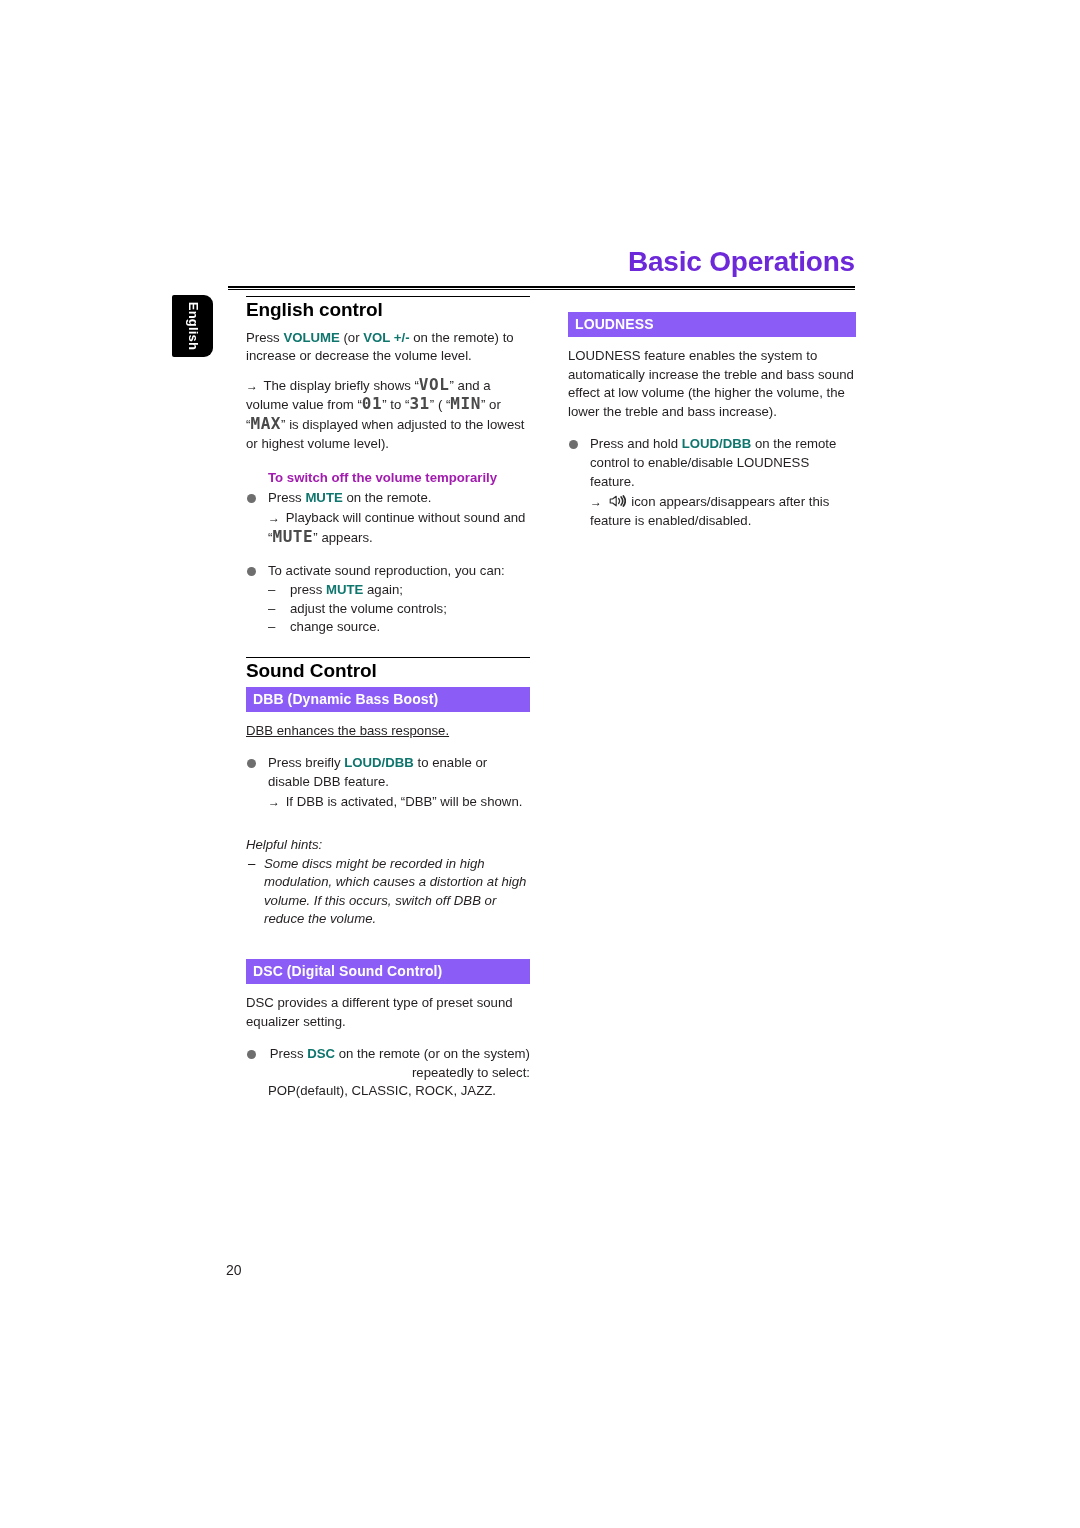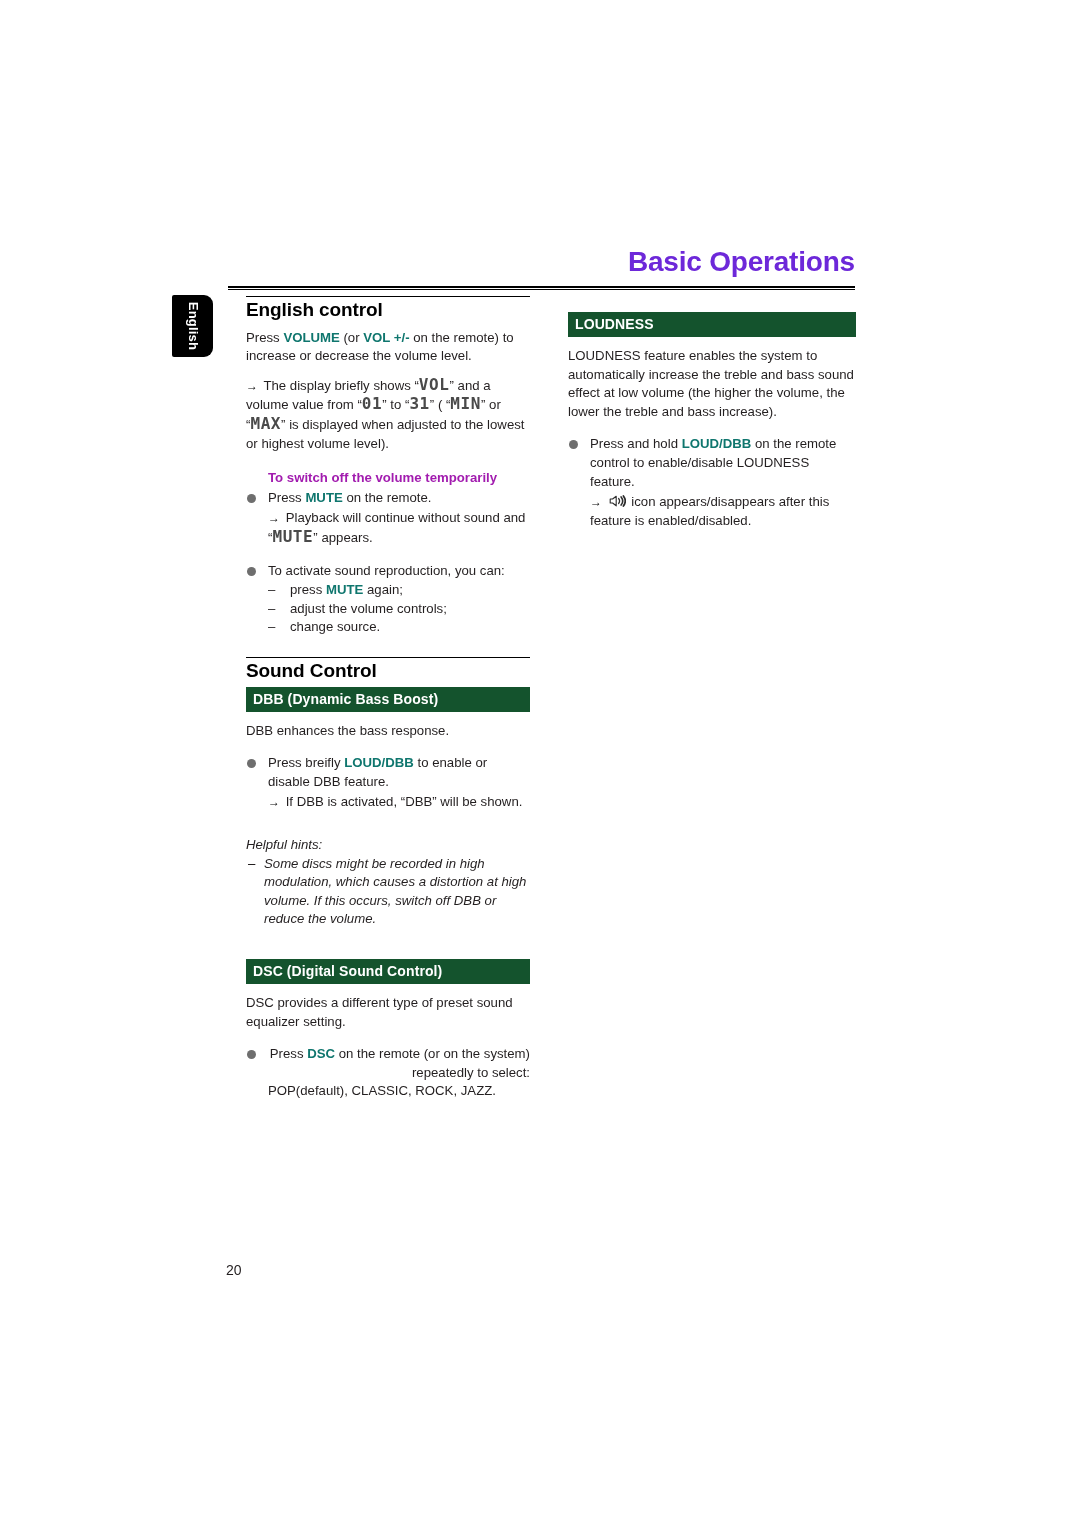--- a/index.html
+++ b/index.html
@@ -89,21 +89,21 @@
   }
   h2.sec-title {
     margin: 0 0 9px 0;
     font-size: 19px;
     font-weight: bold;
     color: #000000;
     letter-spacing: -0.1px;
   }
 
   .bar {
-    background: #14532d;
+    background: #8b5cf6;
     color: #ffffff;
     font-size: 14px;
     font-weight: bold;
     padding: 4px 7px 5px 7px;
     margin: 0 0 10px 0;
     line-height: 1.15;
     letter-spacing: 0.1px;
   }
 
   p {
@@ -235,21 +235,21 @@
         <span>change source.</span>
       </div>
     </div>
 
     <div style="height:20px;"></div>
     <div class="sec-rule"></div>
     <h2 class="sec-title" style="margin-bottom:6px;">Sound Control</h2>
 
     <div class="bar">DBB (Dynamic Bass Boost)</div>
 
-    <p style="margin:0 0 14px 0;">DBB enhances the bass response.</p>
+    <p style="margin:0 0 14px 0;text-decoration:underline;">DBB enhances the bass response.</p>
 
     <div class="bullet-row" style="margin-bottom:2px;">
       <span class="bullet-dot"></span>
       <span>Press breifly </span><b>LOUD/DBB</b><span> to enable or disable DBB feature.</span>
     </div>
 
     <div class="plain-row" style="margin-bottom:0;">
       <span class="arrow">→</span> <span>If DBB is activated, “DBB” will be shown.</span>
     </div>
 

